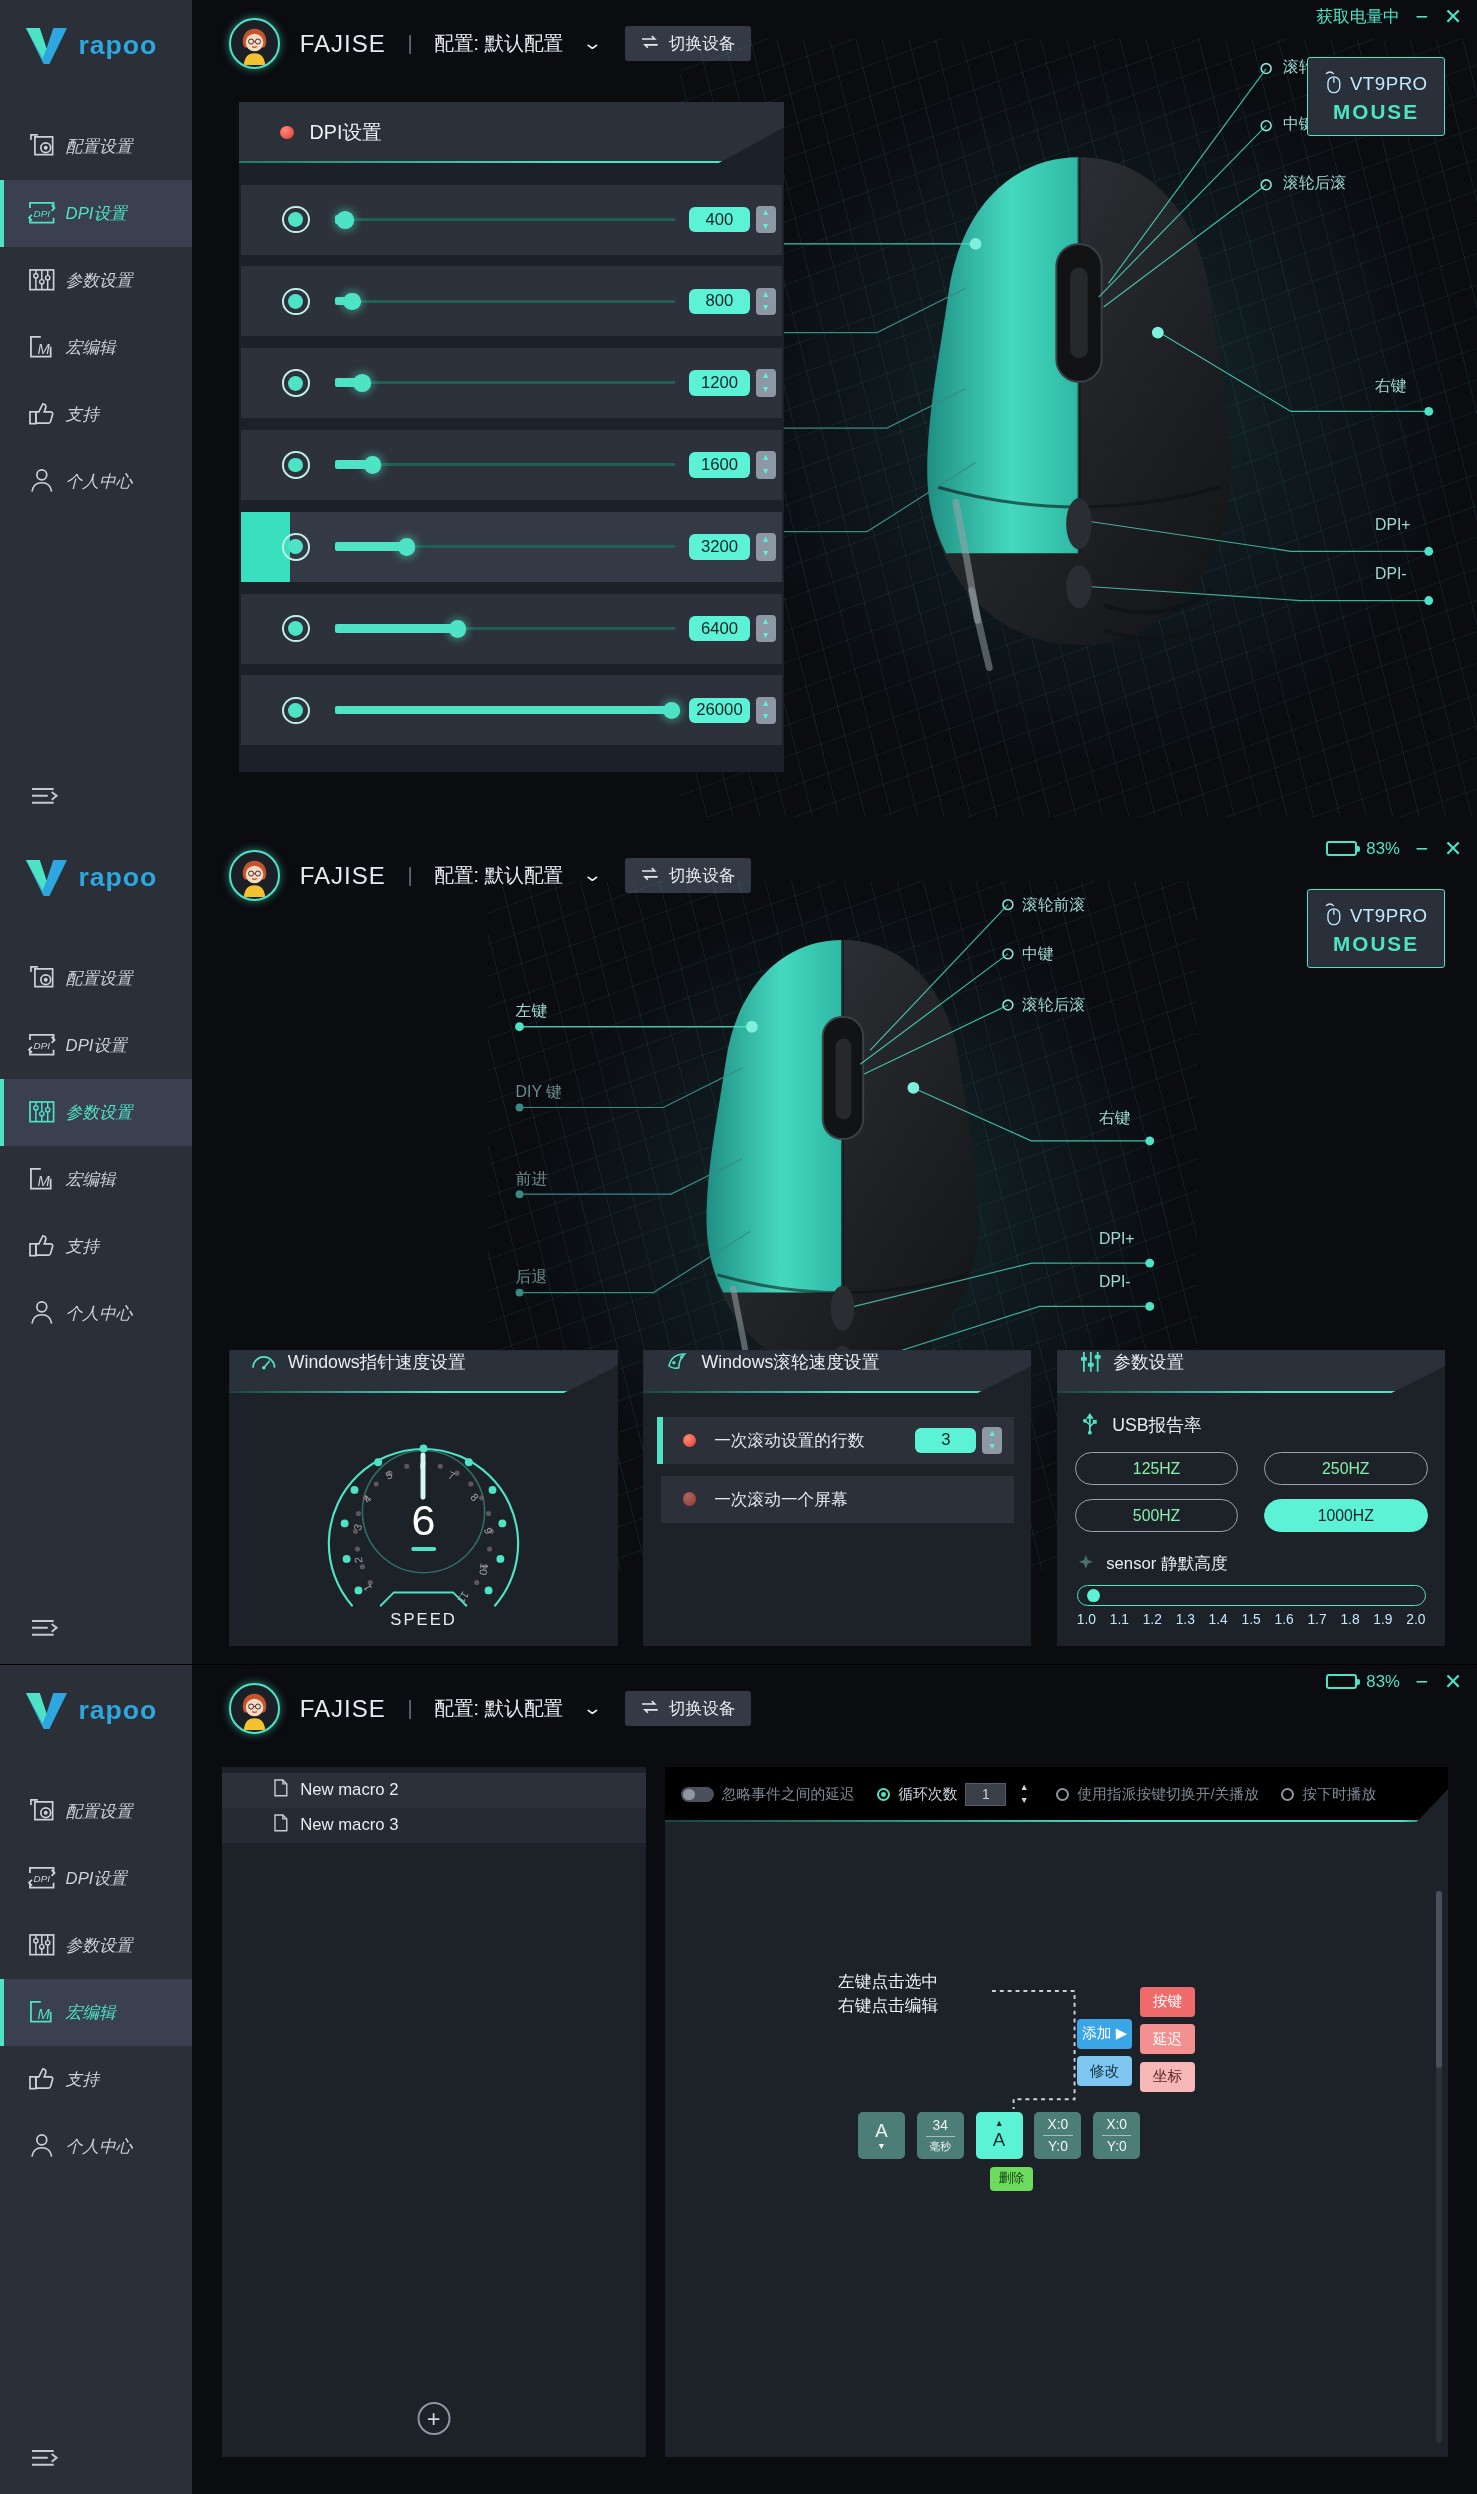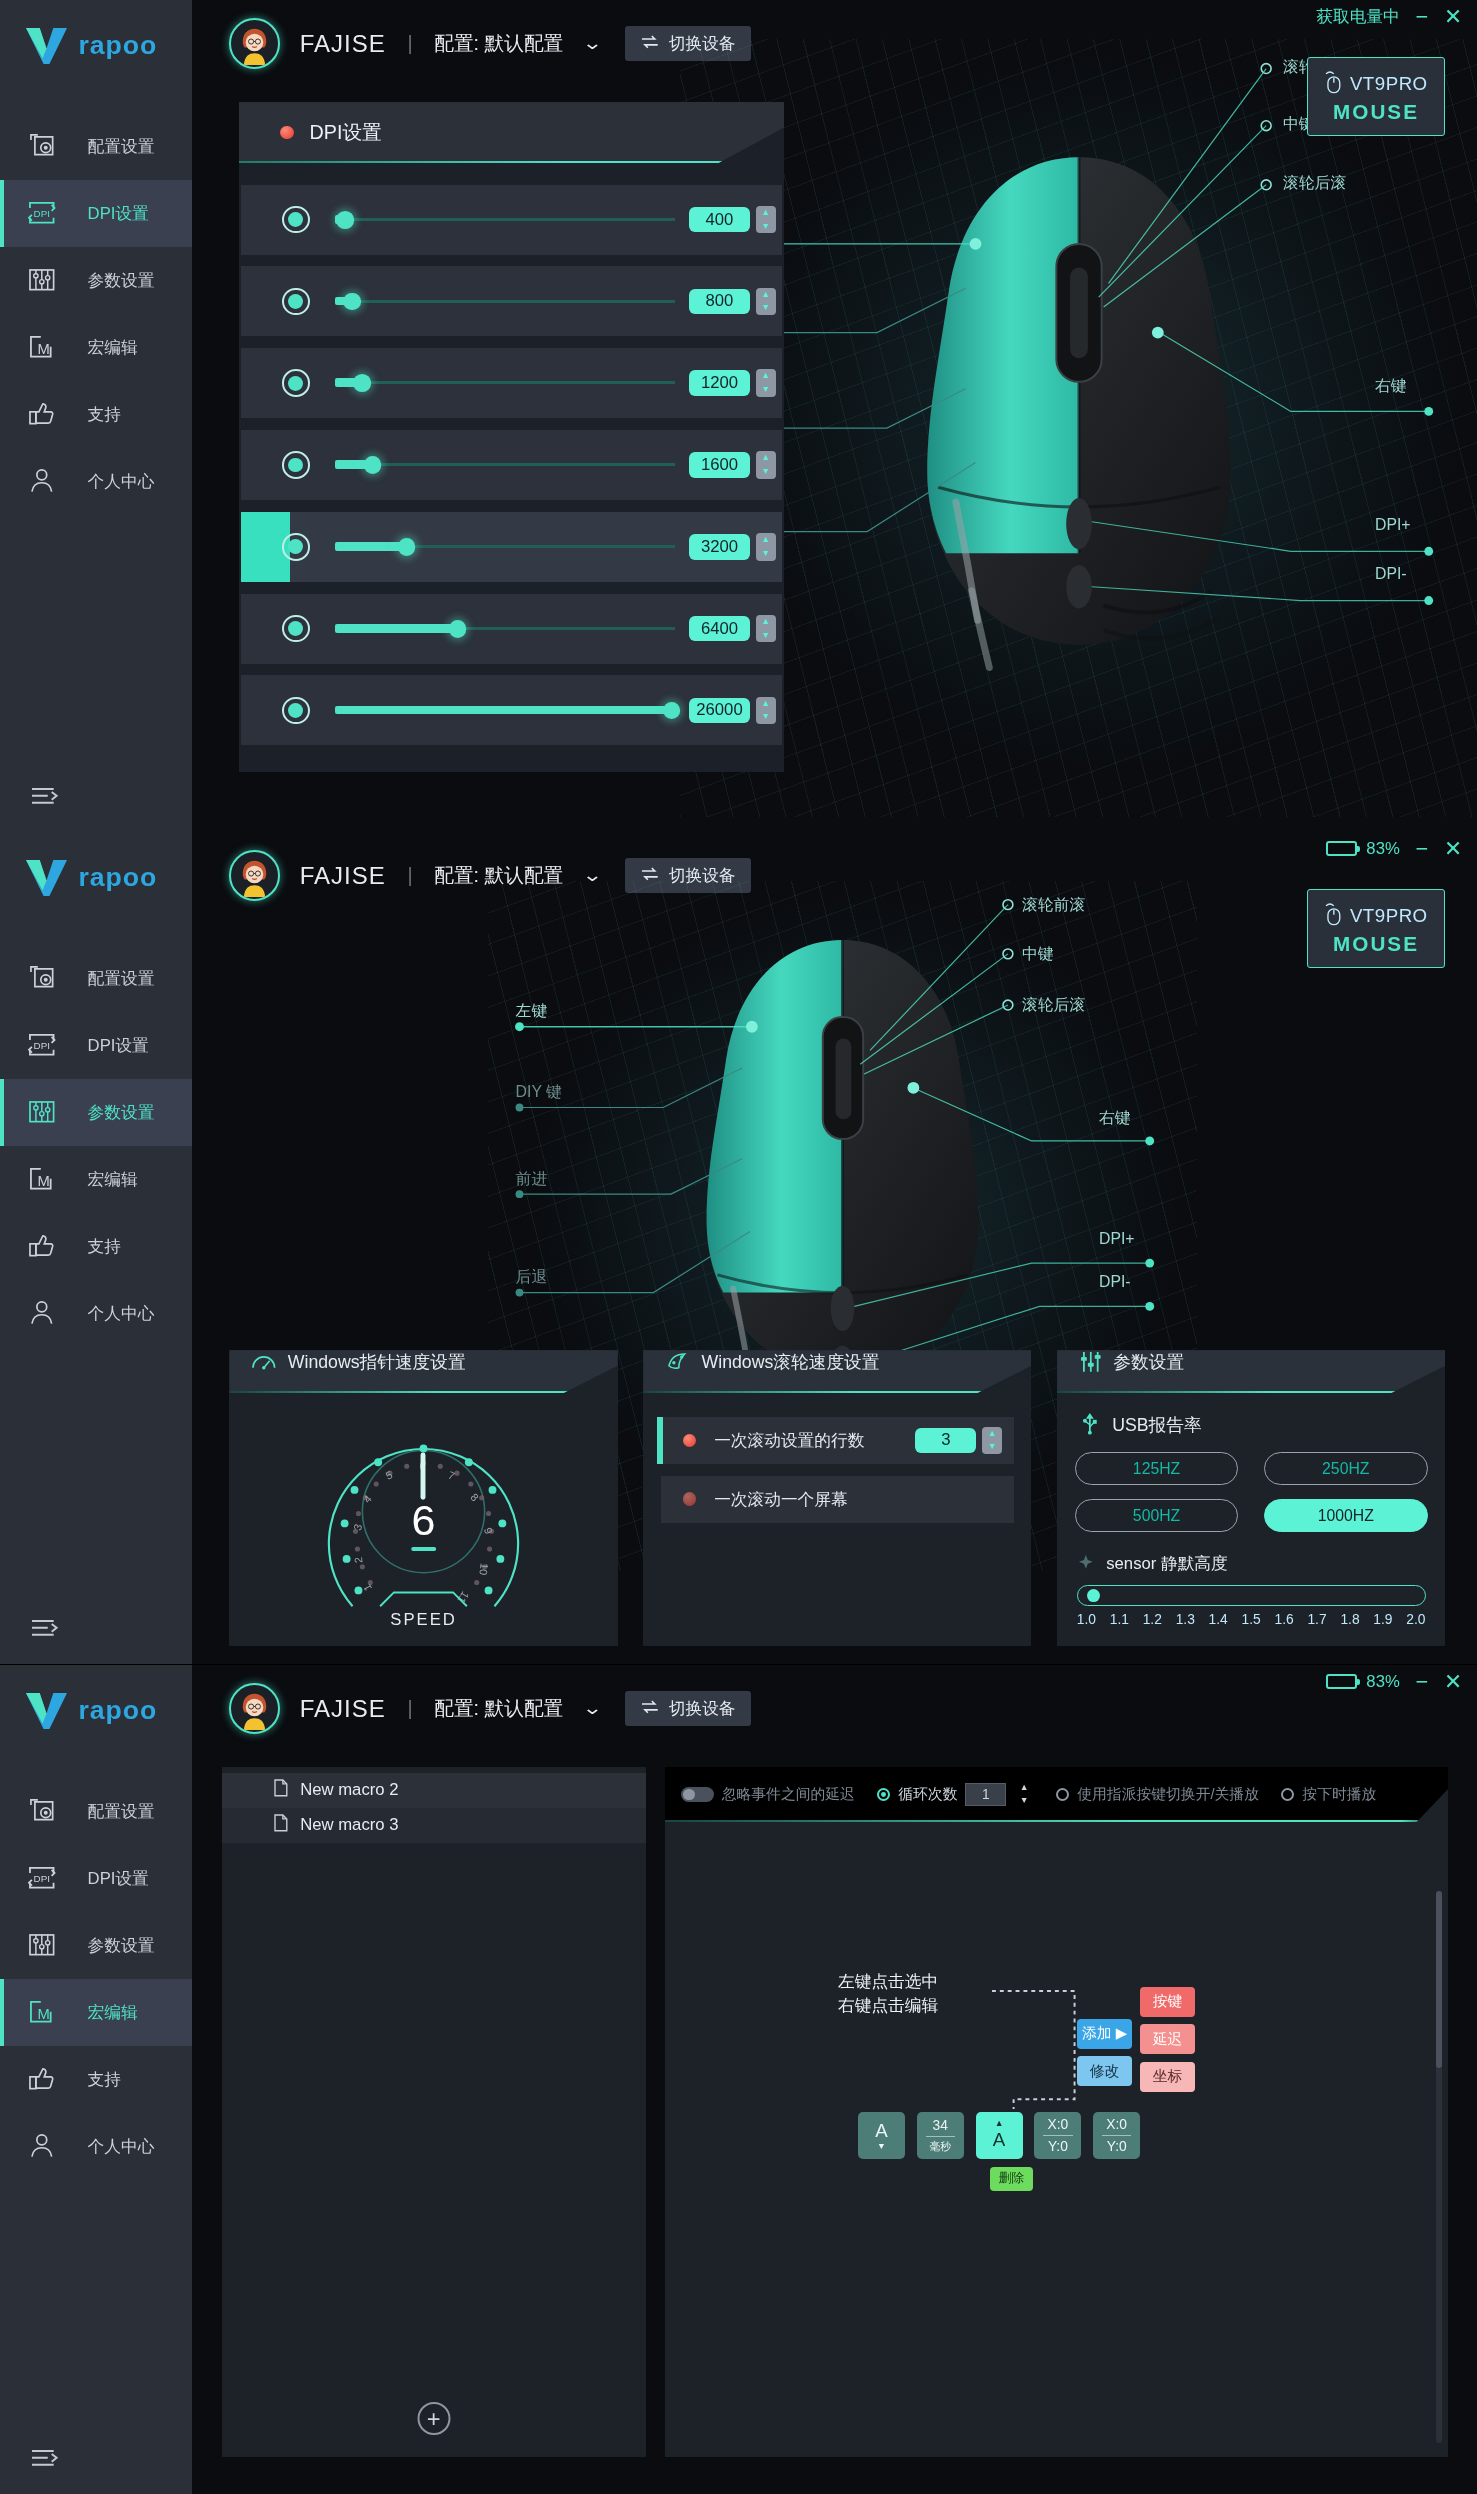--- a/index.html
+++ b/index.html
@@ -37,24 +37,25 @@
     padding-left: 23.6px; gap: 9.9px;
   }
   .logo svg { display: block; }
   .logo-text {
     color: #2ea7e0; font-size: 26.6px; letter-spacing: 1px;
     font-weight: bold;
   }
   .nav { margin-top: 21.7px; }
   .nav-item {
     height: 67px; display: flex; align-items: center;
-    padding-left: 25.6px; gap: 29px;
+    padding-left: 25.6px; gap: 7px;
     color: #cdd2da; font-size: 16.7px;
     position: relative;
     cursor: pointer;
+    font-style: italic;
   }
   .nav-item .nico { width: 33px; height: 33px; flex: 0 0 33px;
       display: flex; align-items: center; justify-content: center; }
   .nav-item.active {
     background: #3a4050;
     color: #4fe3c6;
   }
   .nav-item.active::before {
     content:""; position: absolute; left: 0; top: 0; bottom: 0;
     width: 3.9px; background: #4fe3c6;
@@ -260,21 +261,21 @@
 
   
   .usb-line { display:flex; align-items:center; gap: 11.8px; margin: 3.9px 0 13.8px 3.9px; }
   .usb-line .t { color:#e7ecf2; font-size: 17.7px; }
   .rate-grid {
     display:grid; grid-template-columns: 1fr 1fr; gap: 13.8px 25.6px; margin-bottom: 19.7px;
   }
   .rate-btn {
     height: 33px; border: 1px solid #9aa3ae; border-radius: 16.7px;
     display:flex; align-items:center; justify-content:center;
-    color:#14b8a6; font-size: 15.8px; cursor:pointer; background: transparent;
+    color:#86efac; font-size: 15.8px; cursor:pointer; background: transparent;
   }
   .rate-btn.sel { background:#5cf2d6; border-color:#5cf2d6; color:#12242a; }
   .sens-line { display:flex; align-items:center; gap: 11.8px; margin: 0 0 9.9px 2px; }
   .sens-line .t { color:#e7ecf2; font-size: 16.7px; }
   .sens-track {
     height: 21.7px; border:1px solid #4fe3c6; border-radius: 10.8px; position:relative;
     margin: 0 2px;
   }
   .sens-track .k {
     position:absolute; left: 8.9px; top: 50%; transform: translateY(-50%);

